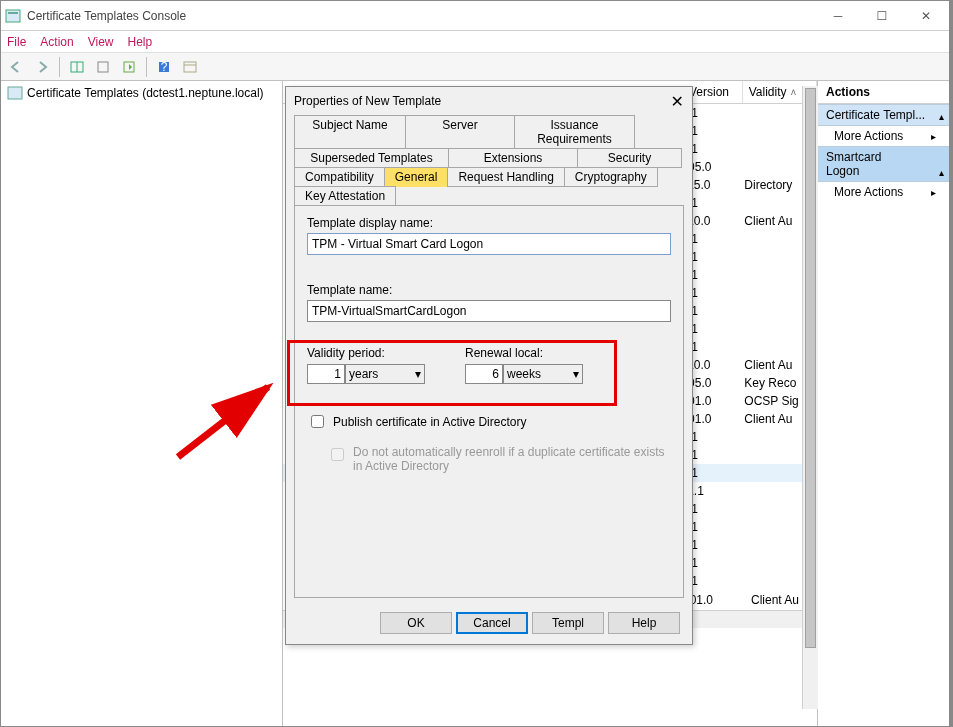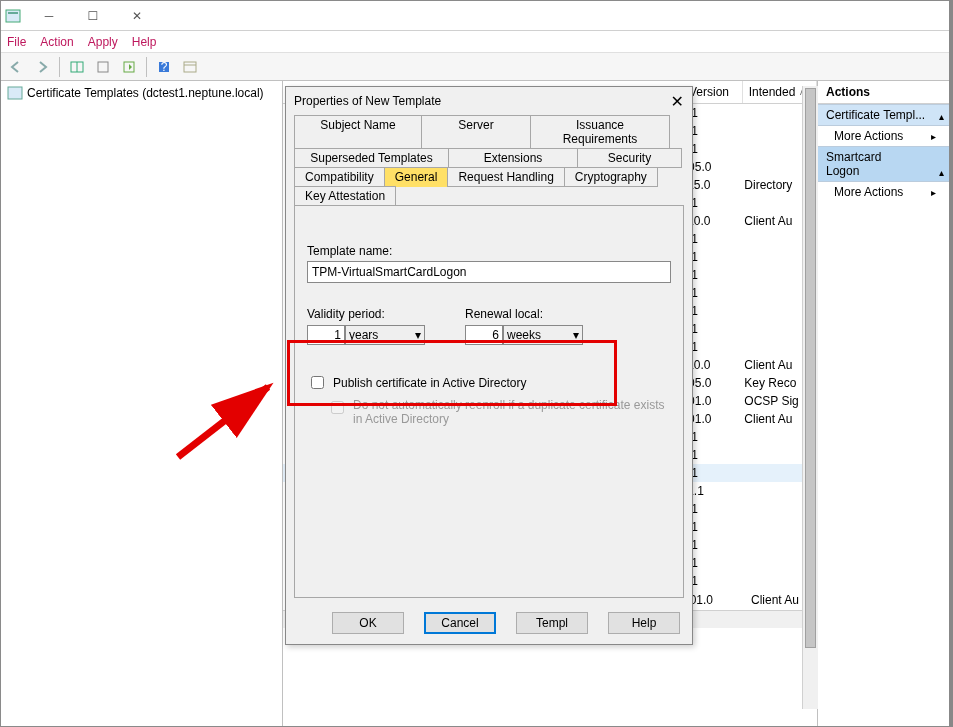--- a/index.html
+++ b/index.html
@@ -51,48 +51,49 @@
   .field-group { margin-bottom: 18px;}
   .period-row { display:flex; gap:40px;}
   .period-block label { display:block; margin-bottom:4px;}
   .period-ctrl { display:flex;}
   .period-ctrl input { width:38px; text-align:right; border:1px solid #888; padding:2px 3px;}
   .period-ctrl select, .period-ctrl .dd { width:80px; border:1px solid #888; background:#efefef; padding:2px 3px; display:flex; justify-content:space-between; align-items:center;}
   .redbox { position:absolute; border:3px solid #e30000; pointer-events:none;}
   .chk { display:flex; align-items:center; gap:6px;}
   .chk input { width:13px; height:13px;}
   .chk.disabled { color:#999;}
-  .dialog-buttons { display:flex; justify-content:flex-end; gap:20px; padding:6px 12px 10px;}
+  .dialog-buttons { display:flex; justify-content:flex-end; gap:4px; padding:6px 12px 10px;}
   .btn { width:72px; height:22px; background:#e1e1e1; border:1px solid #adadad; display:flex; align-items:center; justify-content:center;}
   .btn.primary { border:1px solid #0078d7; box-shadow:0 0 0 1px #0078d7 inset;}
   .arrow-annotation { position:absolute; left:168px; top:377px; pointer-events:none;}
   .right-border { position:absolute; right:0; top:0; bottom:0; width:4px; background:#888;}
   .vscroll { position:absolute; right:135px; top:86px; bottom:18px; width:16px; background:#f0f0f0; border-left:1px solid #d0d0d0;}
   .vscroll .vthumb { position:absolute; left:2px; right:2px; top:2px; height:560px; background:#c6c6c6; border:1px solid #a0a0a0;}
 </style>
 </head>
 <body>
 
 <div class="window">
   <div class="titlebar">
     <svg class="icon" viewBox="0 0 16 16">
         <rect x="1" y="2" width="14" height="12" fill="#d9eaf7" stroke="#4a7"></rect>
         <rect x="3" y="4" width="10" height="2" fill="#6a9"></rect>
       </svg>
+    <span class="title">Certificate Templates Console</span>
     <div class="winbtns">
       <div>─</div>
       <div>☐</div>
       <div>✕</div>
     </div>
   </div>
 
   <div class="menubar">
     <span>File</span>
     <span>Action</span>
-    <span>Apply</span>
+    <span>View</span>
     <span>Help</span>
   </div>
 
   <div class="toolbar">
     <div class="tbtn">
         <svg width="14" height="14" viewBox="0 0 14 14">
           <path d="M9 2 L3 7 L9 12" fill="none" stroke="#8aa" stroke-width="2"></path>
         </svg>
       </div>
     <div class="tbtn">
@@ -141,21 +142,21 @@
           </svg>
         <span>Certificate Templates (dctest1.neptune.local)</span>
       </div>
     </div>
 
     <div class="center">
       <div class="center-inner">
         <div class="list-area">
           <div class="list-header" style="padding-left:400px;">
             <div class="col" style="width:64px">Version</div>
-            <div class="col sort" style="width:80px">Intended</div>
+            <div class="col sort" style="width:80px">Validity</div>
           </div>
           <div class="list-rows" id="list-rows">
               <div class="list-row">
                 <div class="cell" style="width:400px"></div>
                 <div class="cell" style="width:64px">4.1</div>
                 <div class="cell" style="width:80px"></div>
               </div>
               <div class="list-row">
                 <div class="cell" style="width:400px"></div>
                 <div class="cell" style="width:64px">3.1</div>
@@ -328,33 +329,37 @@
 <div class="vscroll">
     <div class="vthumb"></div>
   </div>
 
 <div class="dialog">
   <div class="dialog-title">
     <span>Properties of New Template</span>
     <span style="font-size:16px;">✕</span>
   </div>
   <div class="dialog-tabs">
-    <div class="tab" style="width:128px; text-align:center;">Subject Name</div>
+    <div class="tab" style="width:112px; text-align:center;">Subject Name</div>
     <div class="tab" style="width:110px; text-align:center;">Server</div>
-    <div class="tab" style="width:140px; text-align:center;">Issuance Requirements</div>
+    <div class="tab" style="width:121px; text-align:center;">Issuance Requirements</div>
     <div class="tab" style="width:155px; text-align:center;">Superseded Templates</div>
     <div class="tab" style="width:130px; text-align:center;">Extensions</div>
     <div class="tab" style="width:105px; text-align:center;">Security</div>
     <div class="tab">Compatibility</div>
     <div class="tab sel">General</div>
     <div class="tab">Request Handling</div>
     <div class="tab">Cryptography</div>
     <div class="tab">Key Attestation</div>
   </div>
   <div class="dialog-body">
+    <div class="field-group">
+      <div class="label">Template display name:</div>
+      <input class="textbox" value="TPM - Virtual Smart Card Logon" style="">
+    </div>
     <div class="field-group" style="margin-top:28px;">
       <div class="label">Template name:</div>
       <input class="textbox plain" value="TPM-VirtualSmartCardLogon" style="">
     </div>
 
     <div class="period-row" style="margin-top:24px;">
       <div class="period-block">
         <label>Validity period:</label>
         <div class="period-ctrl">
           <input value="1" style="">
@@ -373,21 +378,21 @@
               <span>▾</span>
             </div>
         </div>
       </div>
     </div>
 
     <div class="chk" style="margin-top:28px;">
       <input type="checkbox" style="">
       <span>Publish certificate in Active Directory</span>
     </div>
-    <div class="chk disabled" style="margin-top:6px; margin-left:20px; align-items:flex-start;">
+    <div class="chk disabled" style="margin-top:14px; margin-left:20px; align-items:flex-start;">
       <input type="checkbox" disabled="" style="">
       <span style="max-width:320px;">Do not automatically reenroll if a duplicate certificate exists in Active Directory</span>
     </div>
 
     <div class="redbox" style="left:-8px; top:134px; width:330px; height:66px;"></div>
   </div>
   <div class="dialog-buttons">
     <div class="btn">OK</div>
     <div class="btn primary">Cancel</div>
     <div class="btn">Templ</div>

